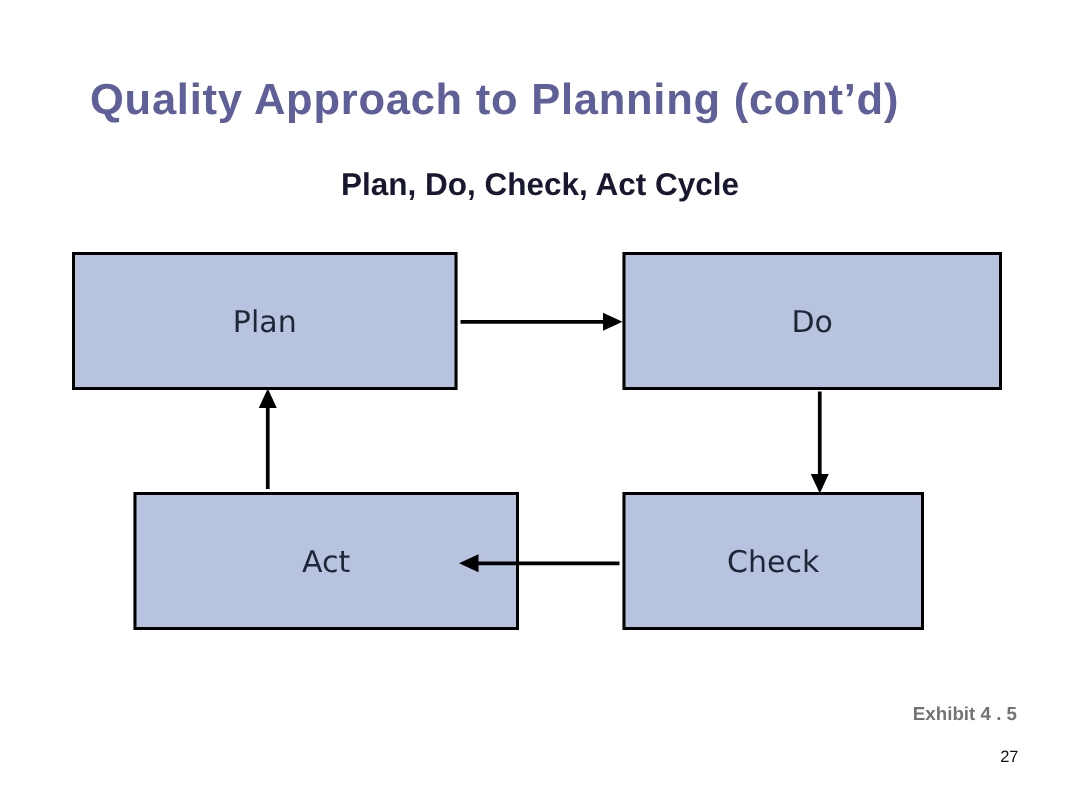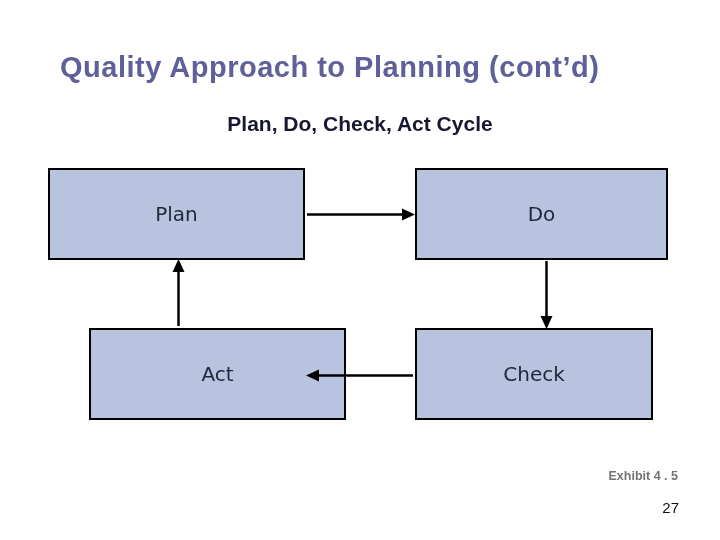--- a/index.html
+++ b/index.html
@@ -50,21 +50,21 @@
   .pdca-box .box-label {
     font-family: "DejaVu Sans", sans-serif;
     font-weight: 400;
     font-size: 20px;
     color: var(--box-label, #1f2636);
     line-height: 1;
   }
   .box-plan  { left: 48px;  top: 168px; width: 257px; height: 92px; }
   .box-do    { left: 415px; top: 168px; width: 253px; height: 92px; align-items: center; }
   .box-act   { left: 48px;  top: 328px; width: 257px; height: 92px; margin-left: 41px; }
-  .box-check { left: 415px; top: 328px; width: 238px; height: 92px; }
+  .box-check { left: 415px; top: 328px; width: 201px; height: 92px; }
   .arrow-layer {
     position: absolute;
     left: 0;
     top: 0;
     width: 720px;
     height: 540px;
     pointer-events: none;
   }
   .footer-exhibit {
     position: absolute;
@@ -81,21 +81,21 @@
     top: 499px;
     font-size: 11.5px;
     font-weight: normal;
     color: #111111;
     white-space: nowrap;
   }
   .footer-page {
     position: absolute;
     right: 41px;
     top: 499px;
-    font-size: 15px;
+    font-size: 11px;
     color: #111111;
   }
 </style>
 </head>
 <body>
 
 <div class="slide">
 
   <div class="slide-title">Quality Approach to Planning (cont’d)</div>
 

